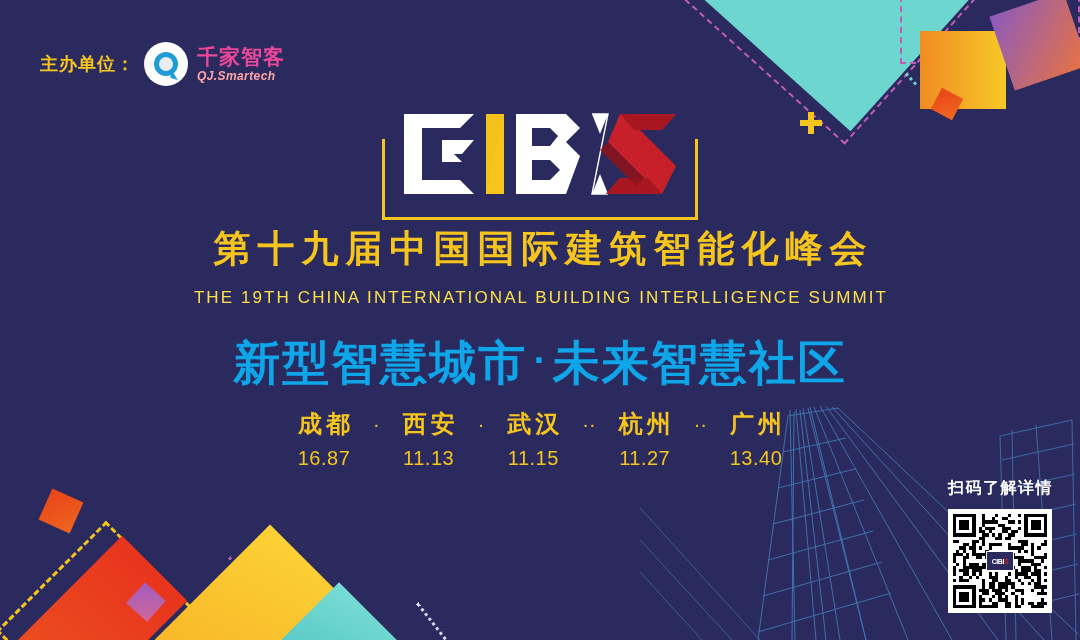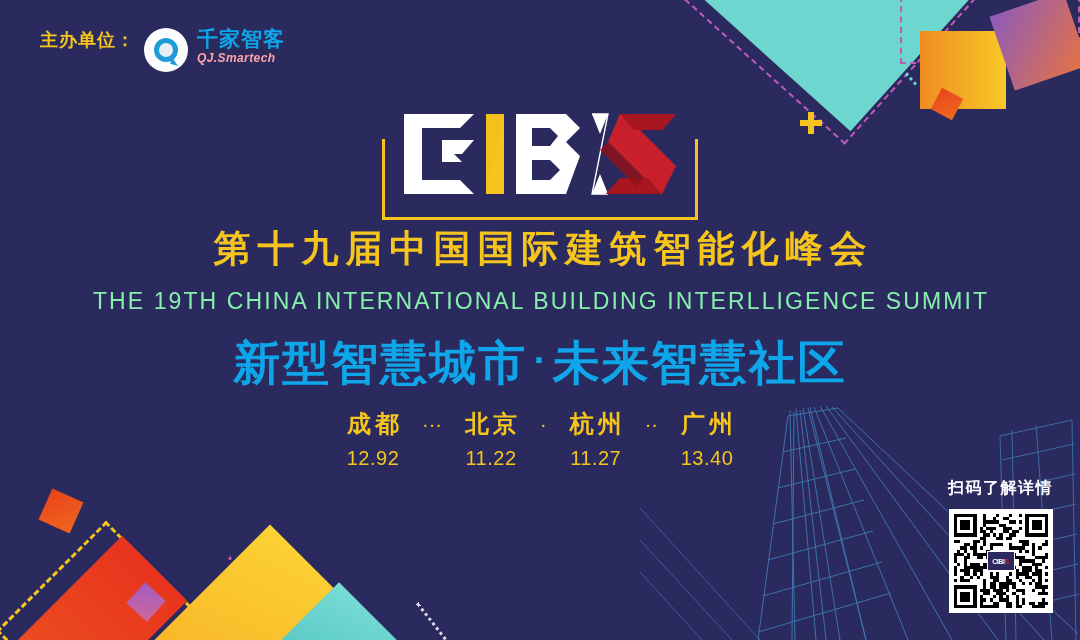--- a/index.html
+++ b/index.html
@@ -122,22 +122,22 @@
     border-left: 3px dotted #d8d8ea;
     transform: rotate(-38deg);
     transform-origin: top left;
   }
 
   
   .building { left: 640px; top: 390px; }
 
   
   .organizer {
-    position: absolute; left: 40px; top: 28px;
-    display: flex; align-items: flex-start; gap: 9px;
+    position: absolute; left: 40px; top: 42px;
+    display: flex; align-items: center; gap: 9px;
   }
   .organizer-label {
     color: #f5c51e; font-size: 18px; font-weight: bold; letter-spacing: 1px;
   }
   .logo-mark {
     width: 44px; height: 44px; border-radius: 50%;
     background: #fdfdfd;
     display: flex; align-items: center; justify-content: center;
     position: relative; flex: none;
   }
@@ -150,21 +150,21 @@
   }
   .logo-mark .tail {
     position: absolute; right: 9px; bottom: 7px;
     width: 0; height: 0;
     border-left: 8px solid #1f9cd8;
     border-top: 7px solid transparent;
     transform: rotate(16deg);
   }
   .logo-text { display: flex; flex-direction: column; line-height: 1; }
   .logo-cn {
-    color: #0ea5e9; font-size: 21px; font-weight: bold; letter-spacing: 1px;
+    color: #ec4899; font-size: 21px; font-weight: bold; letter-spacing: 1px;
   }
   .logo-en {
     color: #fca5a5; font-size: 12px; font-weight: bold;
     font-style: italic; letter-spacing: 0.4px; margin-top: 3px;
   }
 
   
   .cibis-wrap {
     position: absolute; left: 0; right: 0; top: 108px;
     display: flex; justify-content: center;
@@ -188,21 +188,21 @@
   .title-cn {
     position: absolute; left: 0; right: 0; top: 224px;
     text-align: center;
     color: #f5c51e; font-size: 37px; font-weight: bold;
     letter-spacing: 7px; text-indent: 7px;
     font-family: "DejaVu Sans", sans-serif;
   }
   .title-en {
     position: absolute; left: 0; right: 0; top: 288px;
     text-align: center;
-    color: #86efac; font-size: 23px; letter-spacing: 2.1px; text-indent: 2px;
+    color: #fde047; font-size: 17px; letter-spacing: 2.1px; text-indent: 2px;
   }
   .slogan {
     position: absolute; left: 0; right: 0; top: 332px;
     text-align: center;
     color: #0ea5e9; font-size: 47px; font-weight: bold;
     letter-spacing: 2px;
     font-family: "DejaVu Sans", sans-serif;
   }
   .slogan .dot { font-size: 30px; vertical-align: 8px; padding: 0 6px; }
 
@@ -223,21 +223,21 @@
   .city-date {
     color: #f5c51e; font-size: 20px; margin-top: 7px; letter-spacing: 0.5px;
   }
   .city-sep {
     color: #f5c51e; font-size: 20px; line-height: 28px; padding-top: 2px;
   }
 
   
   .qr-block {
     position: absolute; left: 948px; top: 478px;
-    display: flex; flex-direction: column; align-items: center;
+    display: flex; flex-direction: column; 
   }
   .qr-caption {
     color: #ffffff; font-size: 16px; font-weight: bold; letter-spacing: 1.5px;
     margin-bottom: 10px;
     font-family: "DejaVu Sans", sans-serif;
   }
   .qr-frame {
     width: 104px; height: 104px; background: #ffffff;
     padding: 5px; box-sizing: border-box; position: relative;
   }
@@ -360,29 +360,33 @@
 
   <div class="title-cn">第十九届中国国际建筑智能化峰会</div>
   <div class="title-en">THE 19TH CHINA INTERNATIONAL BUILDING INTERLLIGENCE SUMMIT</div>
   <div class="slogan">
     <span>新型智慧城市</span><span class="dot">·</span><span>未来智慧社区</span>
   </div>
 
   <div class="cities">
       <div class="city">
         <div class="city-name">成都</div>
-        <div class="city-date">12.92</div>
+        <div class="city-date">16.87</div>
       </div>
       <div class="city-sep">·</div>
-      <div class="city-sep">·</div>
+      <div class="city">
+        <div class="city-name">西安</div>
+        <div class="city-date">11.13</div>
+      </div>
       <div class="city-sep">·</div>
       <div class="city">
-        <div class="city-name">北京</div>
-        <div class="city-date">11.22</div>
+        <div class="city-name">武汉</div>
+        <div class="city-date">11.15</div>
       </div>
+      <div class="city-sep">·</div>
       <div class="city-sep">·</div>
       <div class="city">
         <div class="city-name">杭州</div>
         <div class="city-date">11.27</div>
       </div>
       <div class="city-sep">·</div>
       <div class="city-sep">·</div>
       <div class="city">
         <div class="city-name">广州</div>
         <div class="city-date">13.40</div>

